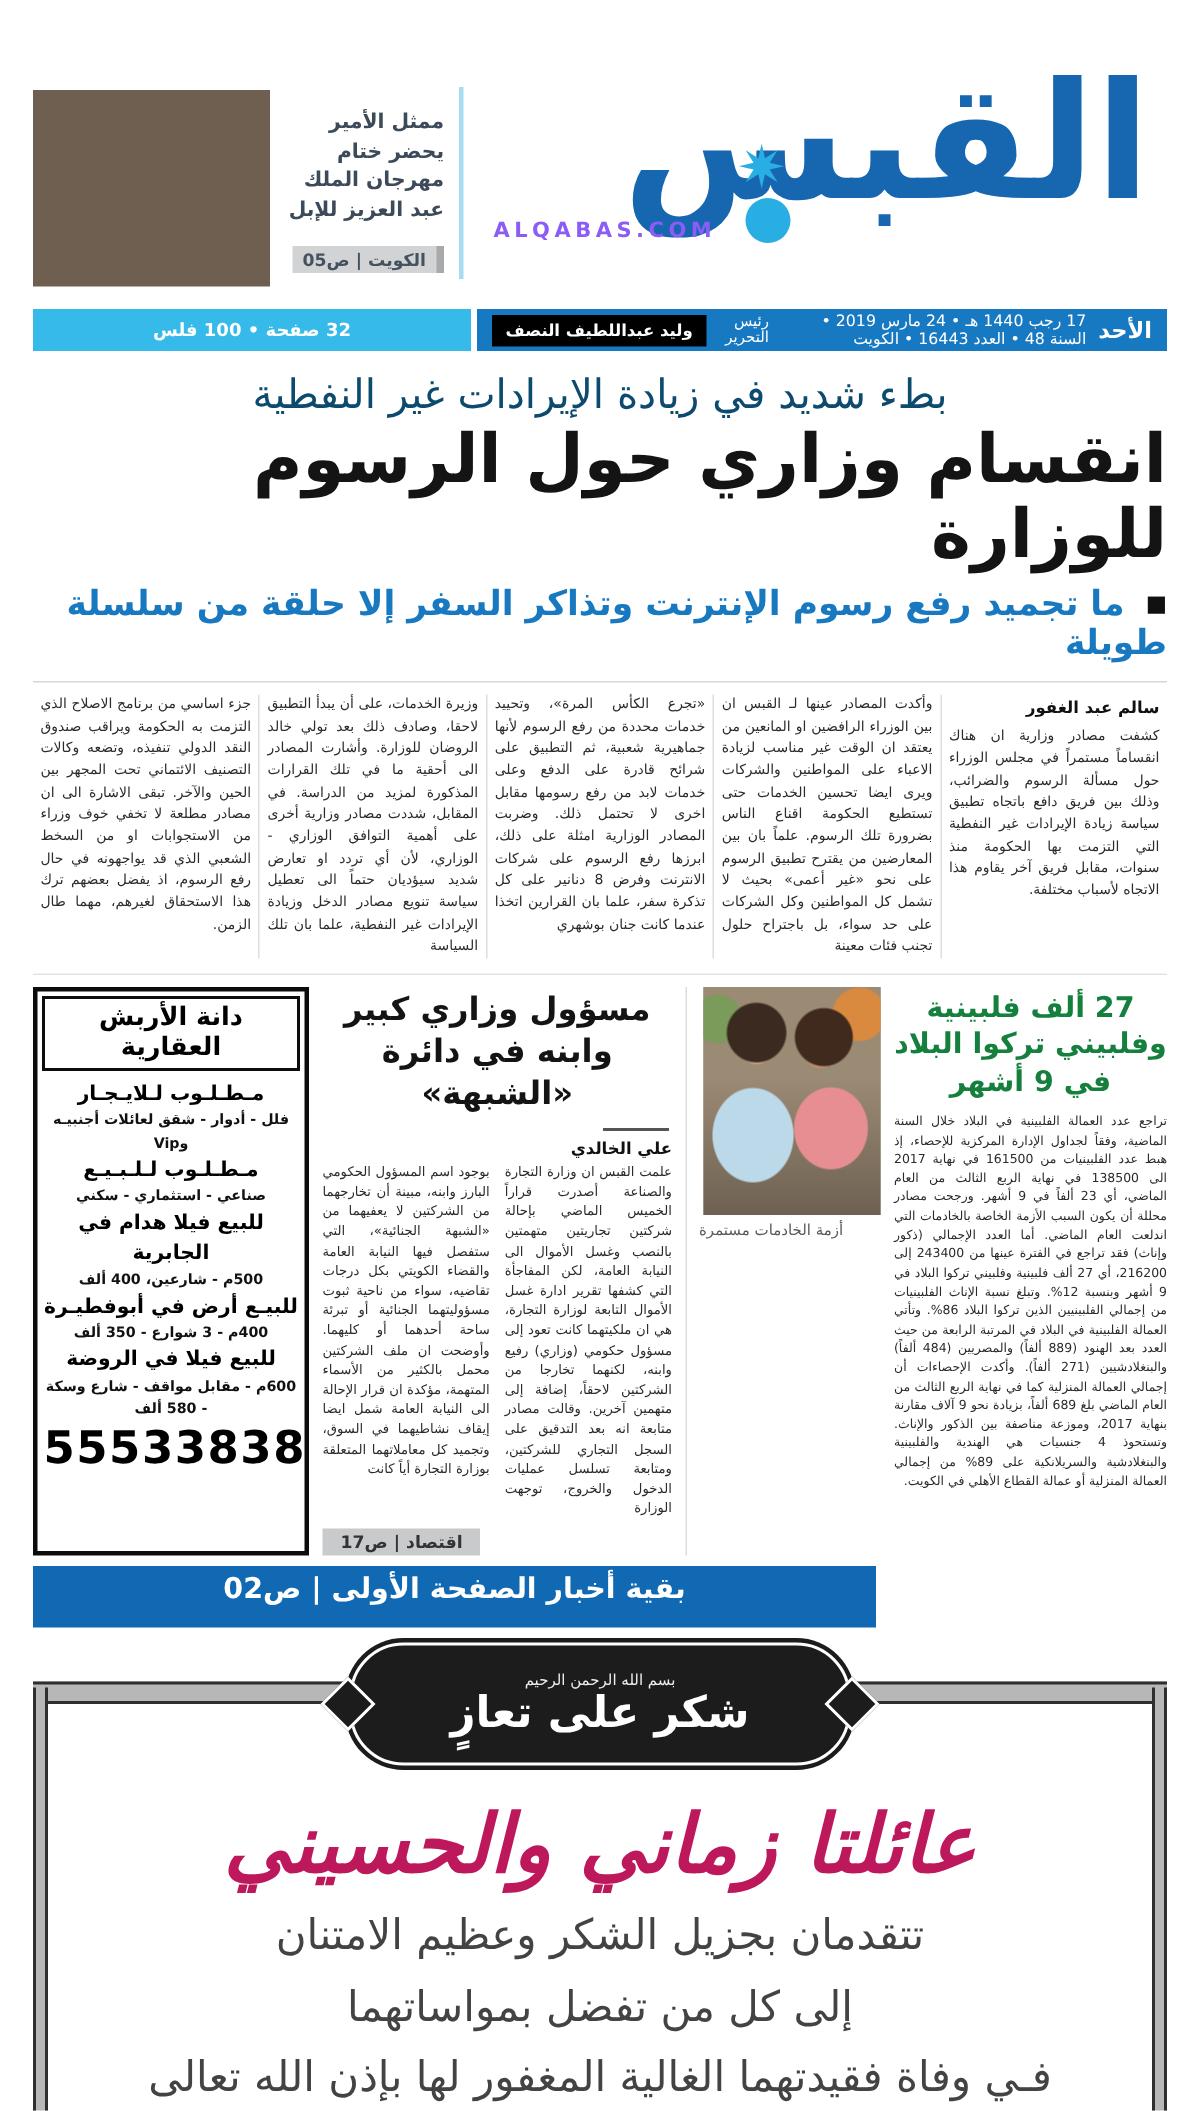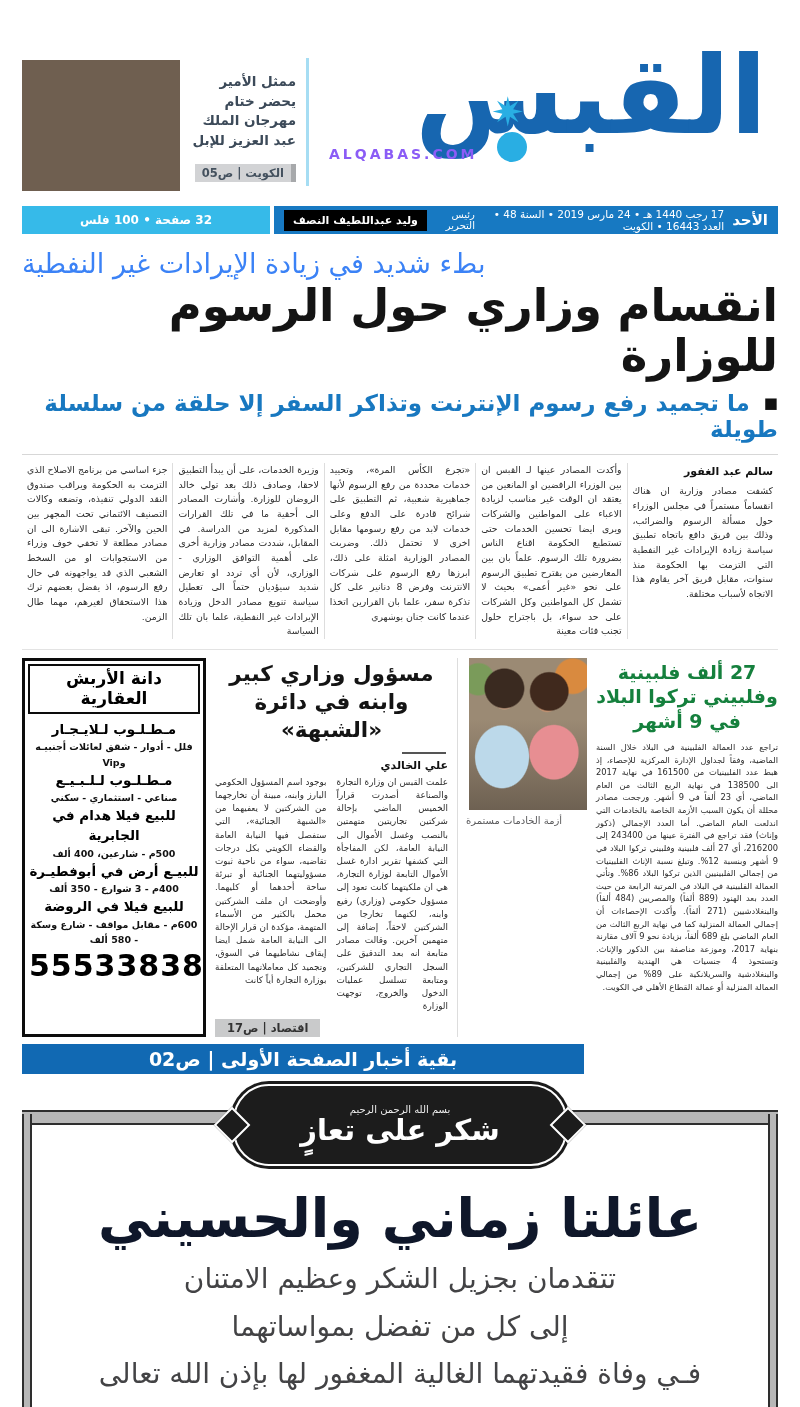--- a/index.html
+++ b/index.html
@@ -25,24 +25,24 @@
       radial-gradient(ellipse at 80% 70%, #c befae 0 0%, transparent 0%),
       linear-gradient(115deg, #2b2b31 0 16%, #7e6a57 17% 30%, #d9a6ba 31% 46%, #caa0b4 47% 58%, #caa271 59% 74%, #b68d56 75% 86%, #6e5c4a 87% 100%);
       background-color:#6f5f50;}
   
   .datebar{display:flex;margin-top:12px;height:28px;}
   .datebar-dark{background:#1779c2;color:#fff;flex:1;display:flex;align-items:center;padding:0 10px;gap:8px;}
   .datebar-day{font-weight:bold;font-size:15px;}
   .datebar-info{font-size:10.5px;}
   .datebar-ed{font-size:10px;margin-right:auto;}
   .datebar-name{background:#000;color:#fff;font-weight:bold;font-size:11px;padding:4px 9px;white-space:nowrap;}
-  .datebar-light{background:#36bae9;color:#fff;width:248px;display:flex;align-items:center;justify-content:center;font-size:12px;font-weight:bold;margin-right:4px;}
-
-  
-  .kicker{margin-top:14px;font-size:27px;color:#3b82f6;text-align:left;line-height:1.15;}
+  .datebar-light{background:#36bae9;color:#fff;width:292px;display:flex;align-items:center;justify-content:center;font-size:12px;font-weight:bold;margin-right:4px;}
+
+  
+  .kicker{margin-top:14px;font-size:27px;color:#0c4a6e;text-align:center;line-height:1.15;}
   .headline{font-size:45px;font-weight:bold;color:#141414;text-align:right;line-height:1.12;margin-top:2px;letter-spacing:-1px;}
   .subhead{margin-top:8px;font-size:23px;font-weight:bold;color:#1878c0;text-align:right;}
   .subhead .bullet{color:#111;font-size:15px;vertical-align:3px;margin-left:6px;}
   .lead-cols{margin-top:12px;border-top:1px solid #d7d7d7;border-bottom:1px solid #e3e3e3;padding:8px 0 10px 0;display:flex;gap:0;}
   .lead-col{flex:1;font-size:9.3px;line-height:1.58;color:#2b2b2b;text-align:justify;text-align-last:right;padding:0 5px;}
   .lead-col:not(:last-child){border-left:1px solid #ddd;}
   .lead-byline{font-size:11px;font-weight:bold;color:#111;margin-bottom:4px;text-align:right;}
 
   
   .mid{display:flex;margin-top:8px;gap:9px;align-items:stretch;}
@@ -73,33 +73,33 @@
 
   
   .classified{width:184px;border:3px solid #0c0c0c;box-sizing:border-box;background:#fff;display:flex;flex-direction:column;}
   .cl-title{border-bottom:2px solid #0c0c0c;margin:3px;padding:2px 0 4px 0;text-align:center;font-size:17px;font-weight:bold;color:#000;border:2px solid #0c0c0c;}
   .cl-body{padding:2px 4px;text-align:center;color:#000;}
   .cl-big{font-size:13.5px;font-weight:bold;line-height:1.5;}
   .cl-small{font-size:9.5px;font-weight:bold;line-height:1.6;color:#111;}
   .cl-phone{font-size:30px;font-weight:bold;letter-spacing:1px;text-align:left;direction:ltr;line-height:1.1;margin-top:2px;}
 
   
-  .strip{margin:7px 194px 0 0;background:#1169b3;color:#fff;height:30px;line-height:30px;text-align:center;font-size:19px;font-weight:bold;}
+  .strip{margin:7px 194px 0 0;background:#1169b3;color:#fff;height:41px;line-height:30px;text-align:center;font-size:19px;font-weight:bold;}
 
   
   .obit{position:relative;margin-top:10px;height:625px;text-align:center;}
   .ob-band-top{position:absolute;top:26px;left:0;right:0;height:11px;background:#b7b7b7;border-top:2px solid #2e2e2e;border-bottom:2px solid #2e2e2e;}
   .ob-side{position:absolute;top:30px;bottom:26px;width:6px;background:#b7b7b7;border-left:2px solid #2e2e2e;border-right:2px solid #2e2e2e;}
   .ob-side.left{left:0;} .ob-side.right{right:0;}
   .ob-cartouche{position:relative;z-index:2;margin:0 auto;width:330px;height:78px;background:#1c1c1c;border:2px solid #fff;box-shadow:0 0 0 3px #1c1c1c;border-radius:36px;color:#fff;display:flex;flex-direction:column;align-items:center;justify-content:center;}
   .ob-cartouche:before,.ob-cartouche:after{content:"";position:absolute;top:50%;width:22px;height:22px;background:#1c1c1c;border:2px solid #fff;transform:translateY(-50%) rotate(45deg);}
   .ob-cartouche:before{right:-16px;} .ob-cartouche:after{left:-16px;}
   .ob-basmala{font-size:10px;opacity:.92;}
   .ob-banner-title{font-size:29px;font-weight:bold;line-height:1.1;}
-  .ob-family{font-size:54px;font-weight:bold;color:#0f172a;margin-top:22px;line-height:1.15;letter-spacing:-1px;}
+  .ob-family{font-size:54px;font-weight:bold;color:#be185d;margin-top:22px;line-height:1.15;letter-spacing:-1px;font-style:italic;}
   .ob-line{font-size:28px;color:#434345;margin-top:11px;line-height:1.3;}
 </style>
 </head>
 <body>
 
 <div class="page">
 
   <div class="header">
     <div class="logo-block">
       <div class="logo-text">القبس</div>

